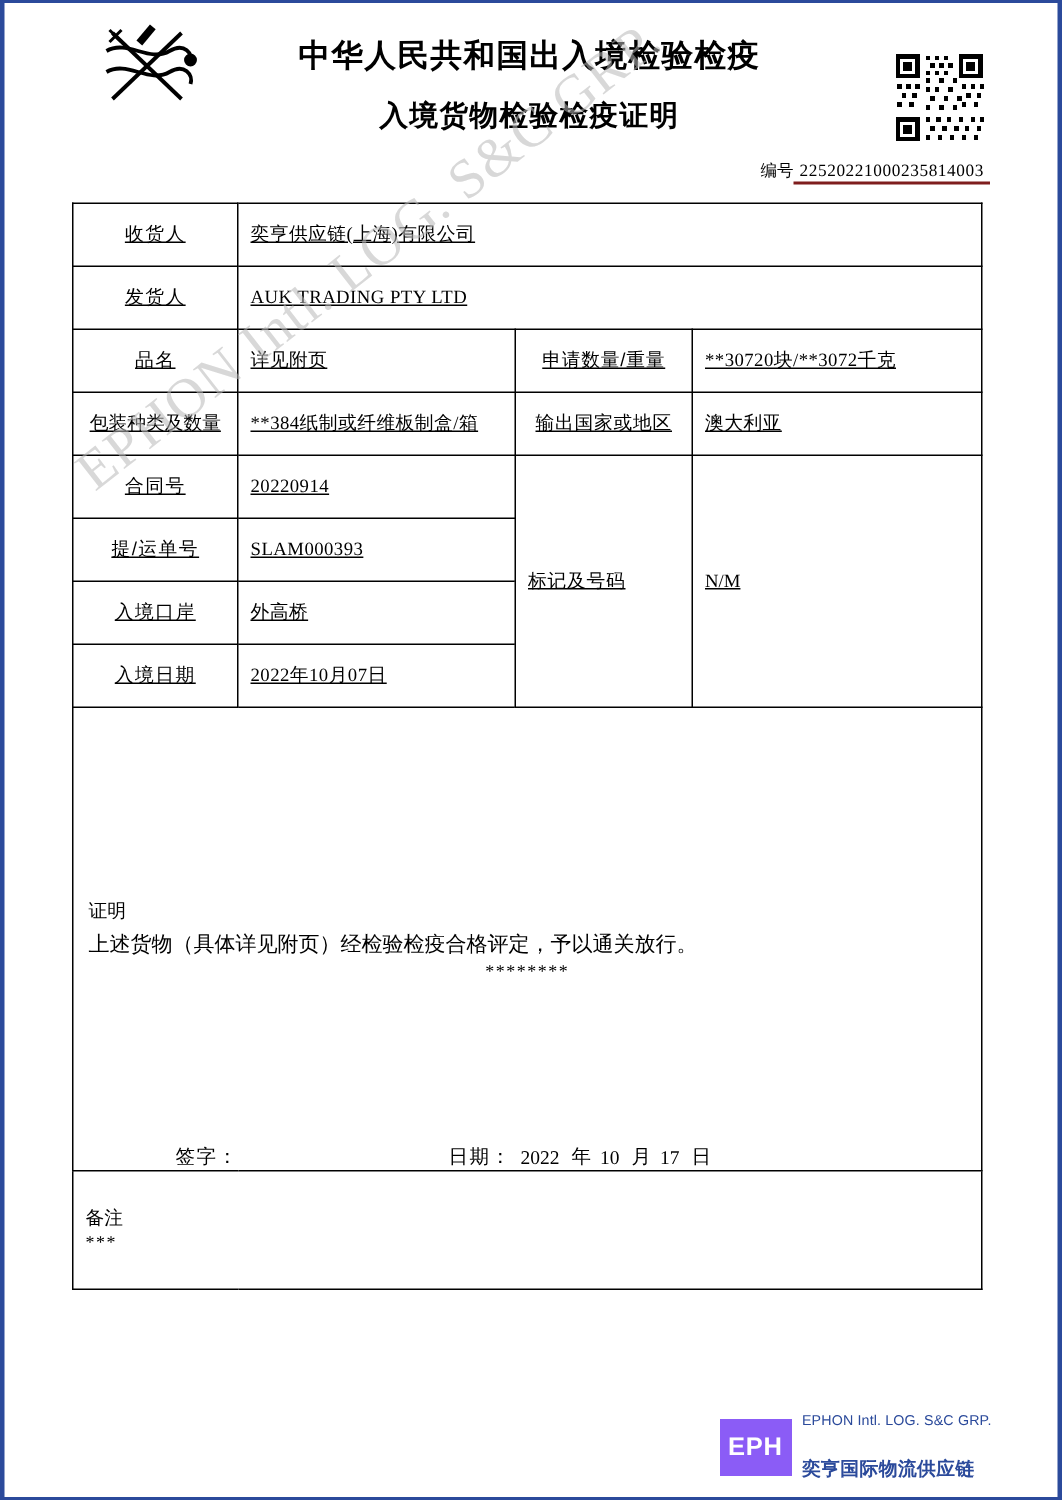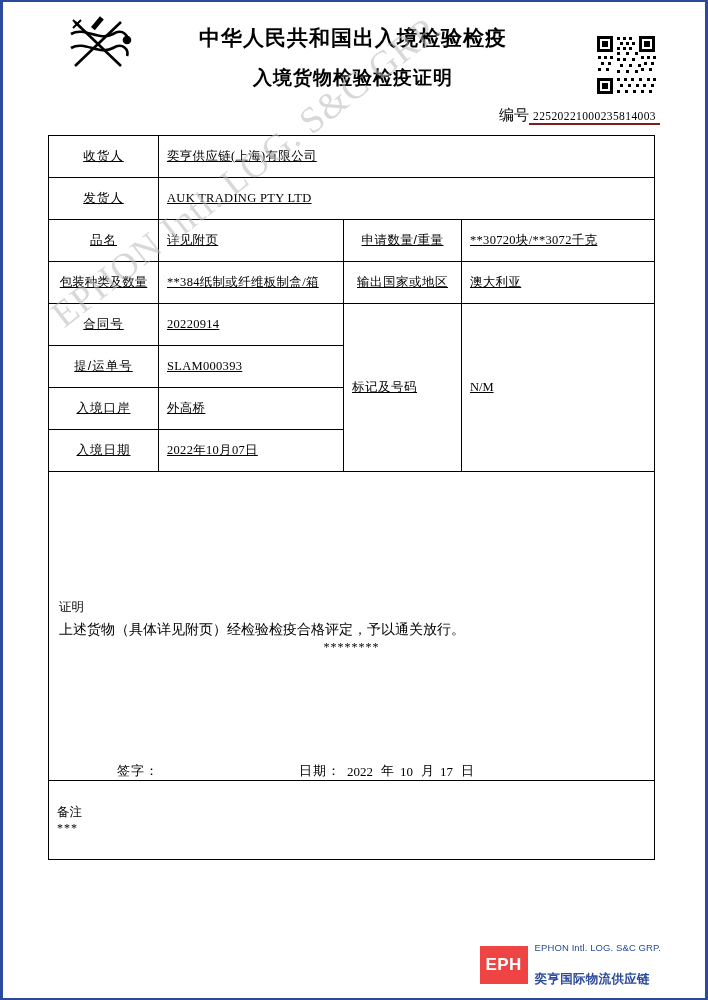--- a/index.html
+++ b/index.html
@@ -66,21 +66,21 @@
     width: 62px;
     height: 62px;
   }
   .serial {
     position: absolute;
     right: 45px;
     top: 104px;
     font-size: 11px;
     white-space: nowrap;
   }
-  .serial .label { font-size: 15px; }
+  .serial .label { font-size: 11px; }
   .serial .value {
     border-bottom: 2px solid #7f1d1d;
     padding: 0 4px 1px 4px;
     letter-spacing: 0.4px;
     font-family: "Liberation Serif", serif;
     font-size: 11.5px;
   }
   
   .tbl-wrap {
     position: absolute;
@@ -202,21 +202,21 @@
   .footer-logo {
     position: absolute;
     right: 44px;
     bottom: 14px;
     display: flex;
     align-items: stretch;
     height: 38px;
   }
   .logo-mark {
     width: 48px;
-    background: #ef4444;
+    background: #8b5cf6;
     color: #fff;
     display: flex;
     align-items: center;
     justify-content: center;
     font-size: 17px;
     font-weight: bold;
     letter-spacing: 0.5px;
   }
   .logo-text {
     padding-left: 7px;

